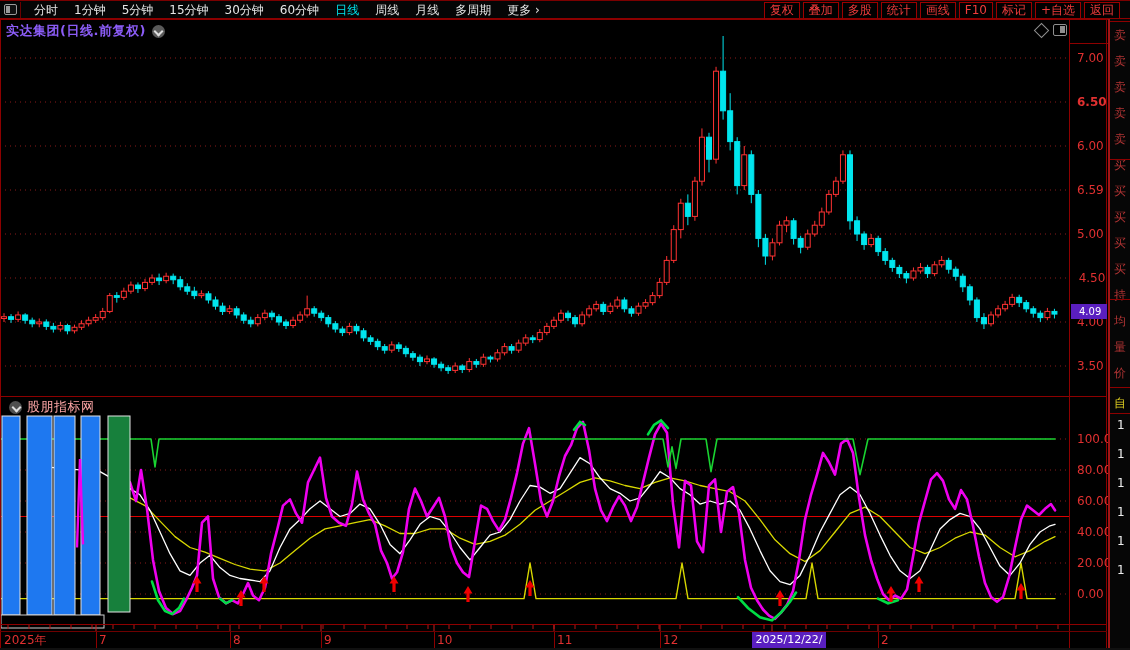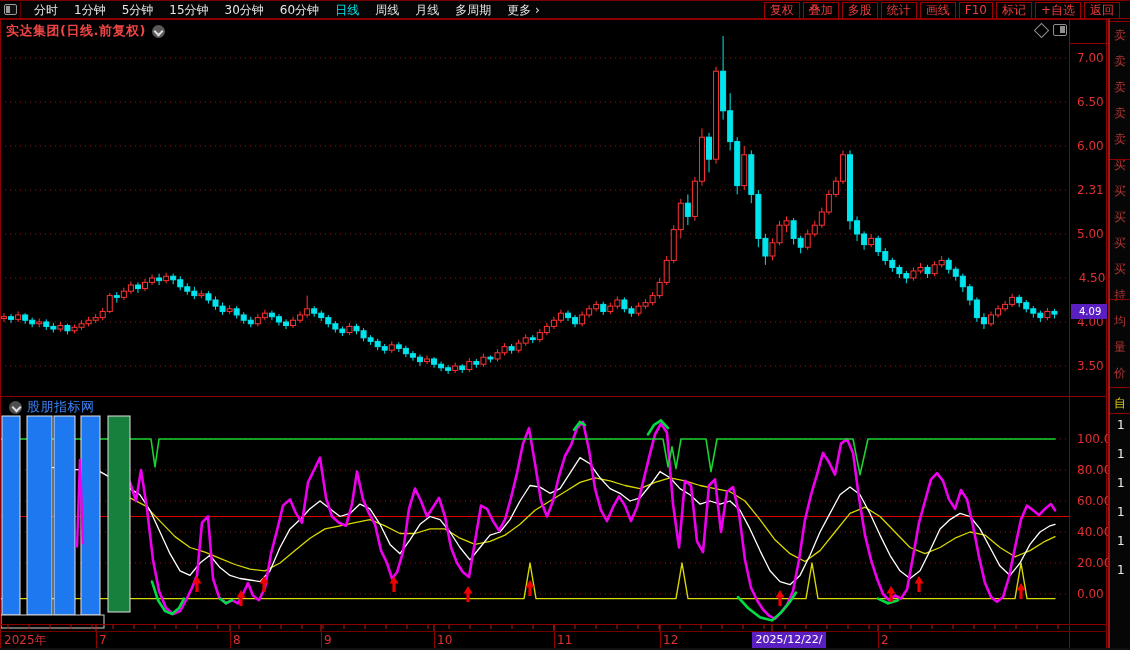--- a/index.html
+++ b/index.html
@@ -13,40 +13,40 @@
             border-radius:2px;box-sizing:border-box;background:#111;}
   .win-icon i{position:absolute;left:1px;top:1px;width:4px;height:7px;background:#9a9a9a;}
   .periods{position:absolute;left:26px;top:0;height:19px;display:flex;}
   .period{color:#e6e6e6;font-size:12px;line-height:19px;padding:0 8px;cursor:default;white-space:nowrap;}
   .period.active{color:#00e5ee;}
   .tb-right{position:absolute;right:10px;top:1px;height:17px;display:flex;}
   .tbbtn{color:#f03c3c;font-size:12px;line-height:15px;border:1px solid #9c0000;padding:0 5px;
          margin-left:3px;white-space:nowrap;background:#000;}
   
   .titlebar{position:absolute;left:6px;top:22px;height:18px;display:flex;align-items:center;}
-  .title-text{color:#ef4444;font-size:13px;font-weight:600;letter-spacing:0.5px;}
+  .title-text{color:#8b5cf6;font-size:13px;font-weight:600;letter-spacing:0.5px;}
   .chev-circ{display:inline-block;width:13px;height:13px;border-radius:50%;background:#5a5a5a;
              margin-left:6px;position:relative;}
   .chev-circ:after{content:"";position:absolute;left:3.5px;top:3px;width:5px;height:5px;
              border-left:2px solid #ddd;border-bottom:2px solid #ddd;transform:rotate(-45deg);}
   .corner-icons{position:absolute;left:1034px;top:23px;width:36px;height:16px;}
   .diamond{position:absolute;left:2px;top:2px;width:9px;height:9px;border:1.5px solid #8f8f8f;
            transform:rotate(45deg);}
   .panel-icon{position:absolute;left:19px;top:1px;width:14px;height:12px;border:1.5px solid #8f8f8f;
            border-radius:2px;box-sizing:border-box;}
   .panel-icon i{position:absolute;right:1px;top:1px;width:5px;height:7px;background:#8f8f8f;}
   
   .vline,.hline{position:absolute;background:#8d0000;}
   
   .axlab{position:absolute;color:#e03030;font-size:12px;line-height:14px;left:1077px;width:30px;}
   .price-tag{position:absolute;left:1071px;top:304px;width:36px;height:15px;background:#5a1fc0;
              color:#fff;font-size:10px;line-height:15px;padding-left:8px;box-sizing:border-box;}
   
   .ind-header{position:absolute;left:3px;top:399px;height:16px;display:flex;align-items:center;}
-  .ind-title{color:#3b82f6;font-size:13px;margin-left:5px;letter-spacing:0.5px;}
+  .ind-title{color:#fca5a5;font-size:13px;margin-left:5px;letter-spacing:0.5px;}
   
   .datelab{position:absolute;top:632px;color:#e03030;font-size:12px;line-height:16px;}
   .date-div{position:absolute;top:632px;width:1px;height:16px;background:#8d0000;}
   .date-tag{position:absolute;left:752px;top:632px;width:74px;height:16px;background:#5a1fc0;
             color:#fff;font-size:11px;line-height:16px;text-align:center;}
   
   .right-strip{position:absolute;left:1108px;top:19px;width:22px;height:631px;background:#060606;
                border-left:2px solid #a01515;box-sizing:border-box;overflow:hidden;}
   .strip-char{position:absolute;left:4px;width:18px;color:#b03434;font-size:12px;line-height:12px;overflow:hidden;}
   .strip-char.yellow{color:#d8c820;}
@@ -543,23 +543,23 @@
 <div class="hline" style="left:0;top:396px;width:1107px;height:1px"></div>
 <div class="hline" style="left:0;top:624px;width:1107px;height:1px"></div>
 <div class="hline" style="left:0;top:631px;width:1107px;height:1px;background:#6e0000"></div>
 <div class="hline" style="left:0;top:648px;width:1107px;height:1px"></div>
 
 <div id="axiscol">
       <div class="axlab" style="top: 359px;">3.50</div>
       <div class="axlab" style="top: 315px;">4.00</div>
       <div class="axlab" style="top: 271px; text-align: center;">4.50</div>
       <div class="axlab" style="top: 227px;">5.00</div>
-      <div class="axlab" style="top: 183px;">2.31</div>
+      <div class="axlab" style="top: 183px;">6.59</div>
       <div class="axlab" style="top: 139px;">6.00</div>
-      <div class="axlab" style="top: 95px;">6.50</div>
+      <div class="axlab" style="top: 95px; font-weight: bold;">6.50</div>
       <div class="axlab" style="top: 51px;">7.00</div>
       <div class="axlab" style="top: 587px;">0.00</div>
       <div class="axlab" style="top: 556px;">20.00</div>
       <div class="axlab" style="top: 525px;">40.00</div>
       <div class="axlab" style="top: 494px;">60.00</div>
       <div class="axlab" style="top: 463px;">80.00</div>
       <div class="axlab" style="top: 432px;">100.0</div>
     </div>
 <div class="price-tag">4.09</div>
 

